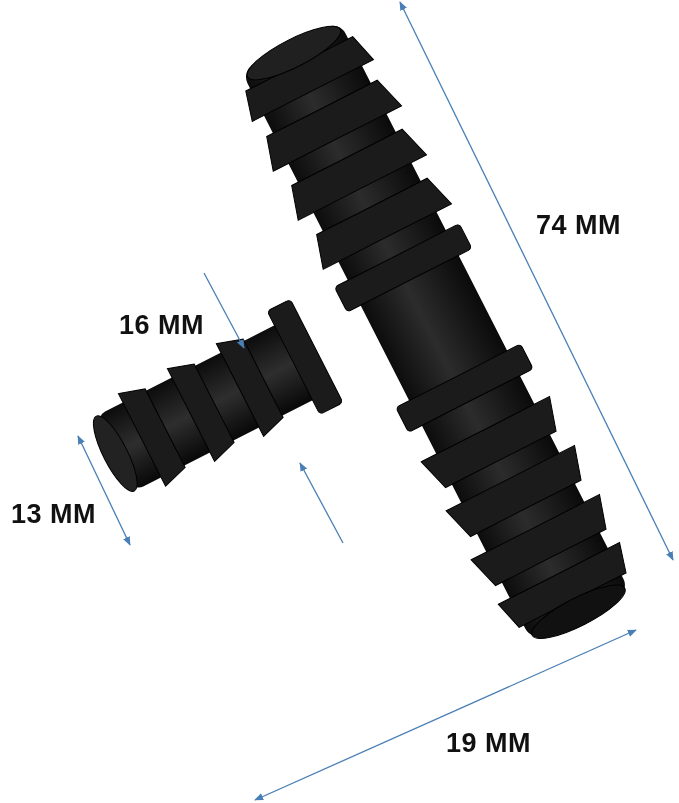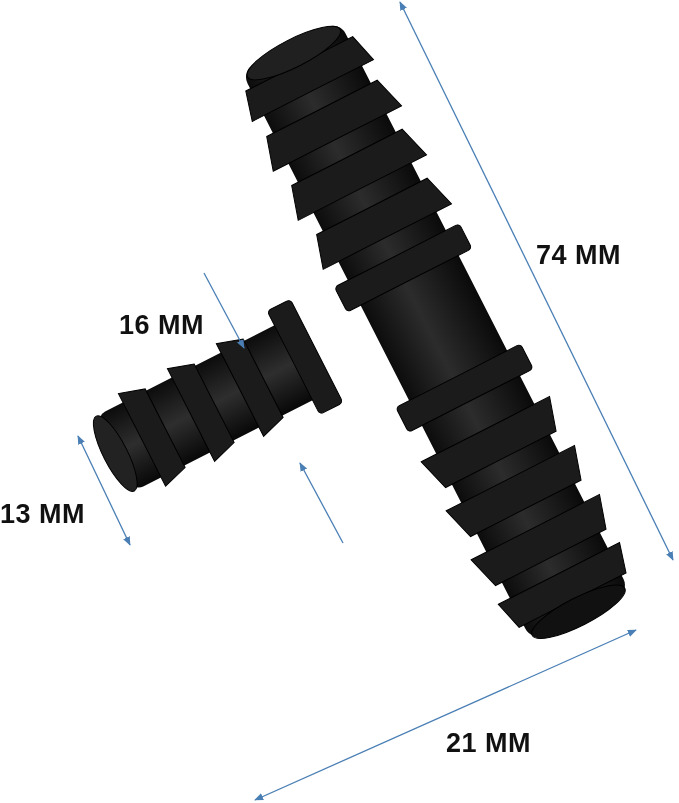--- a/index.html
+++ b/index.html
@@ -65,17 +65,17 @@
 
     <g stroke="#4a7fb5" stroke-width="1.3" fill="none">
       <line x1="400" y1="2" x2="673" y2="560" marker-start="url(#arr)" marker-end="url(#arr)"></line>
       <line x1="255" y1="800" x2="636" y2="630" marker-start="url(#arr)" marker-end="url(#arr)"></line>
       <line x1="78" y1="436" x2="130" y2="545" marker-start="url(#arr)" marker-end="url(#arr)"></line>
       <line x1="204" y1="273" x2="244" y2="348" marker-end="url(#arr)"></line>
       <line x1="343" y1="543" x2="300" y2="463" marker-end="url(#arr)"></line>
     </g>
   </svg>
 
-  <div class="dim-label" style="left:536px; top:210px;margin-top:30px;">74 MM</div>
+  <div class="dim-label" style="left:536px; top:210px;">74 MM</div>
   <div class="dim-label" style="left:107px; top:310px;margin-left:12px;">16 MM</div>
-  <div class="dim-label" style="left:0px; top:499px;">13 MM</div>
-  <div class="dim-label" style="left:446px; top:728px;">21 MM</div>
+  <div class="dim-label" style="left:11px; top:499px;">13 MM</div>
+  <div class="dim-label" style="left:446px; top:728px;">19 MM</div>
 </div>
 
 </body></html>

